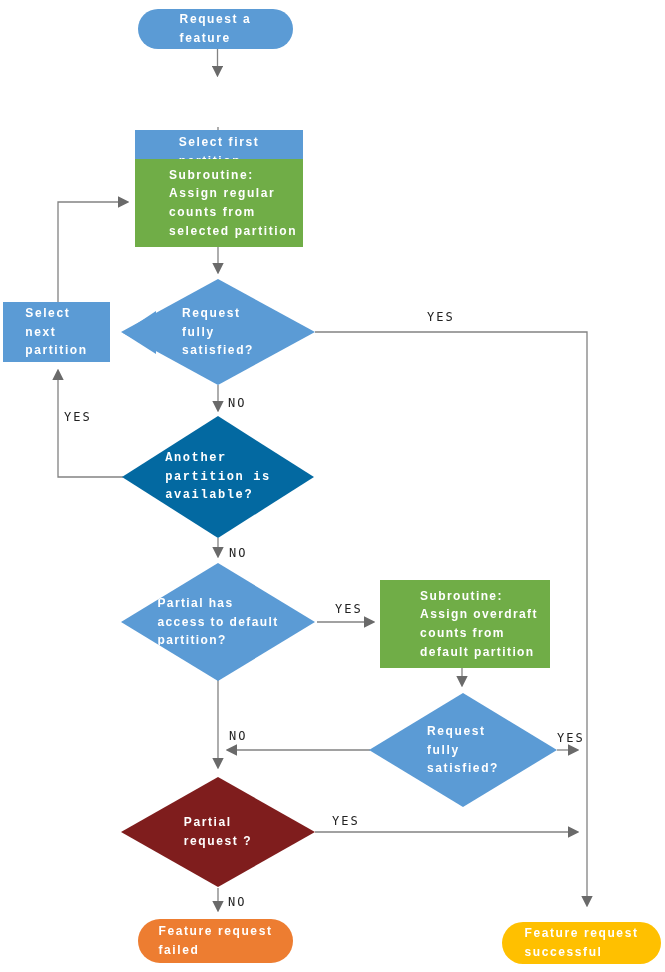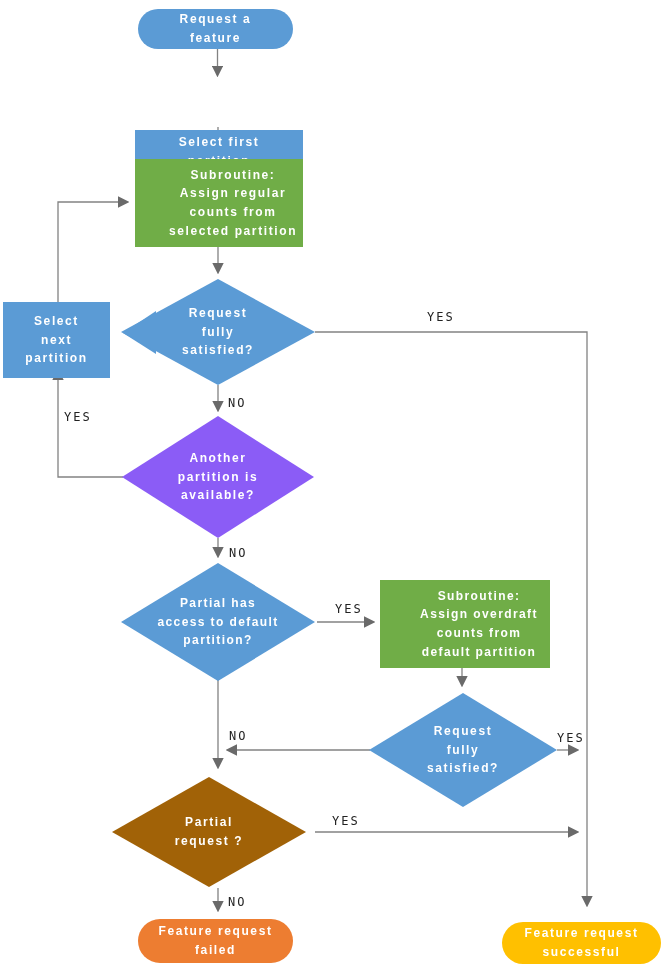--- a/index.html
+++ b/index.html
@@ -5,21 +5,21 @@
   html, body { margin:0; padding:0; background:#ffffff; }
   .canvas {
     position:relative; width:665px; height:972px; background:#ffffff;
     font-family:"Liberation Sans", sans-serif; overflow:hidden;
   }
   svg.wires { position:absolute; left:0; top:0; width:665px; height:972px; }
   .edge { stroke:#828282; stroke-width:1.3; fill:none; }
 
   .node {
     position:absolute; display:flex; align-items:center; justify-content:center;
-    text-align:center; color:#ffffff; font-weight:bold; font-size:12px;
+    text-align:left; color:#ffffff; font-weight:bold; font-size:12px;
     letter-spacing:1.6px; line-height:1.55; box-sizing:border-box;
   }
   .node-text { white-space:pre-line; }
   .pill   { background:#5b9bd5; border-radius:22px; }
   .rect   { background:#5b9bd5; }
   .green  { background:#70ad47;padding-left:28px; }
   .orange { background:#ed7d31; }
   .yellow { background:#ffc000; }
   .diamond{
     background:#5b9bd5;
@@ -79,27 +79,27 @@
 counts from
 selected partition</span>
   </div>
 
   <div class="node diamond" style="left: 121px; top: 279px; width: 194px; height: 106px; background-color: rgb(91, 155, 213);">
     <span class="node-text">Request
 fully
 satisfied?</span>
   </div>
 
-  <div class="node rect" style="left: 3px; top: 302px; width: 107px; height: 76px; background-color: rgb(91, 155, 213);">
+  <div class="node rect" style="left: 3px; top: 302px; width: 107px; height: 60px; background-color: rgb(91, 155, 213);">
     <span class="node-text">Select
 next
 partition</span>
   </div>
 
-  <div class="node diamond" style="left: 122px; top: 416px; width: 192px; height: 122px; background-color: #8b5cf6;">
+  <div class="node diamond" style="left: 122px; top: 416px; width: 192px; height: 122px; background-color: #0369a1; font-family: Liberation Mono, monospace;">
     <span class="node-text">Another
 partition is
 available?</span>
   </div>
 
   <div class="node diamond small-ls" style="left: 121px; top: 563px; width: 194px; height: 118px; background-color: rgb(91, 155, 213);">
     <span class="node-text">Partial has
 access to default
 partition?</span>
   </div>
@@ -110,21 +110,21 @@
 counts from
 default partition</span>
   </div>
 
   <div class="node diamond" style="left: 369px; top: 693px; width: 188px; height: 114px; background-color: rgb(91, 155, 213);">
     <span class="node-text">Request
 fully
 satisfied?</span>
   </div>
 
-  <div class="node diamond" style="left: 112px; top: 777px; width: 194px; height: 110px; background-color: #a16207;">
+  <div class="node diamond" style="left: 121px; top: 777px; width: 194px; height: 110px; background-color: #7f1d1d;">
     <span class="node-text">Partial
 request ?</span>
   </div>
 
   <div class="node pill orange" style="left: 138px; top: 919px; width: 155px; height: 44px; border-radius: 22px; background-color: rgb(237, 125, 49);">
     <span class="node-text">Feature request
 failed</span>
   </div>
 
   <div class="node pill yellow" style="left: 502px; top: 922px; width: 159px; height: 42px; border-radius: 21px; background-color: rgb(255, 192, 0);">

